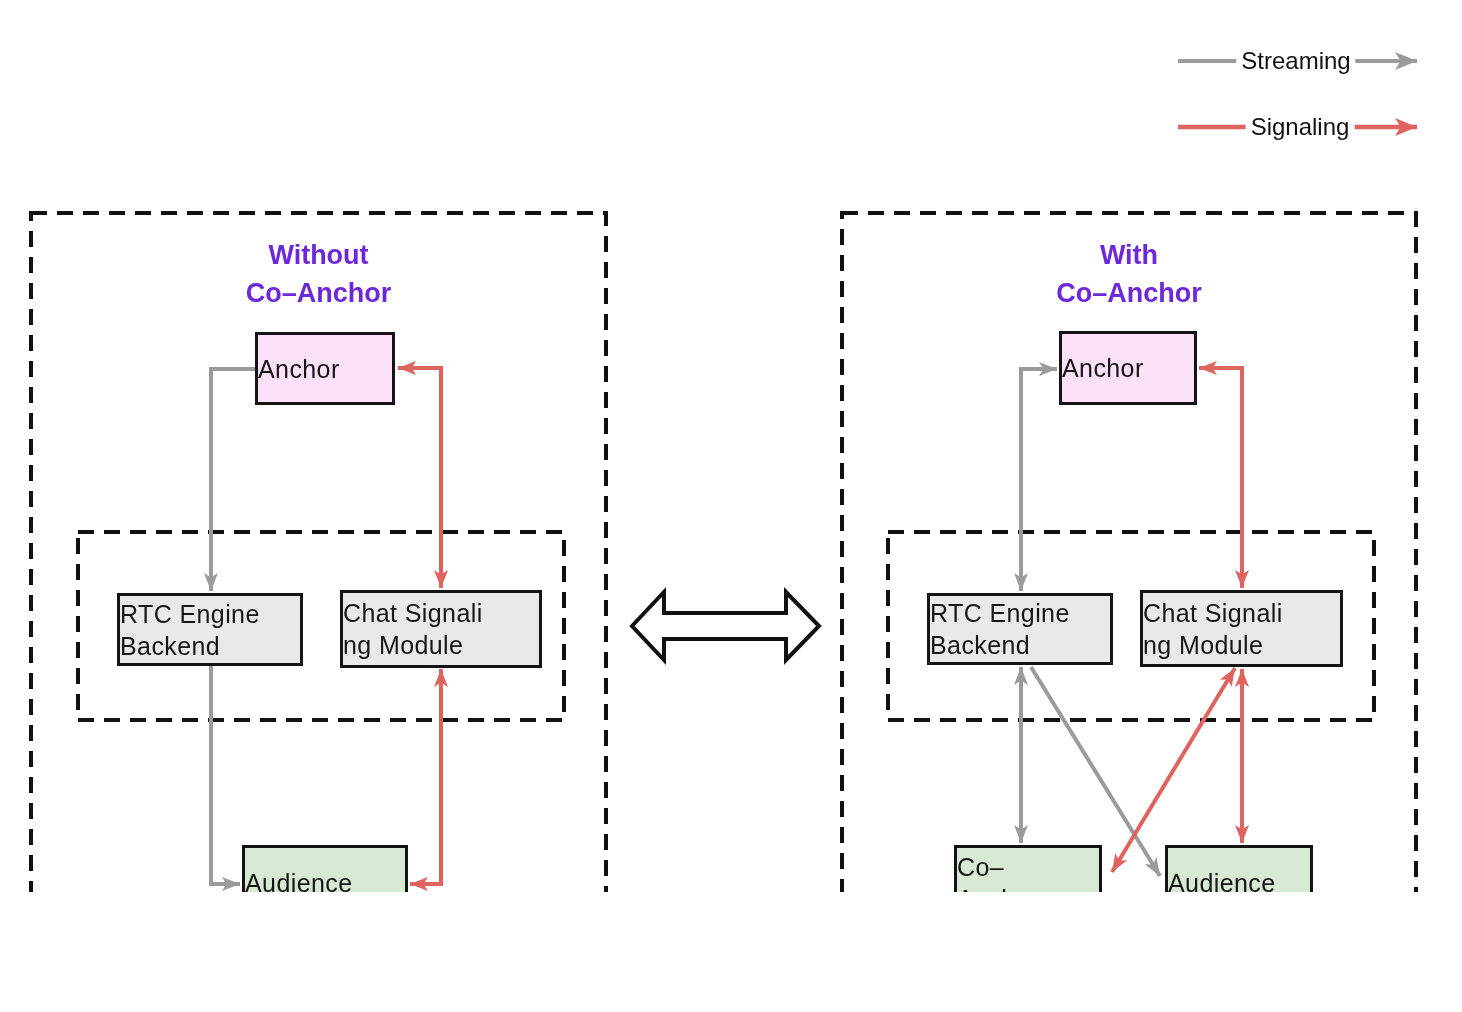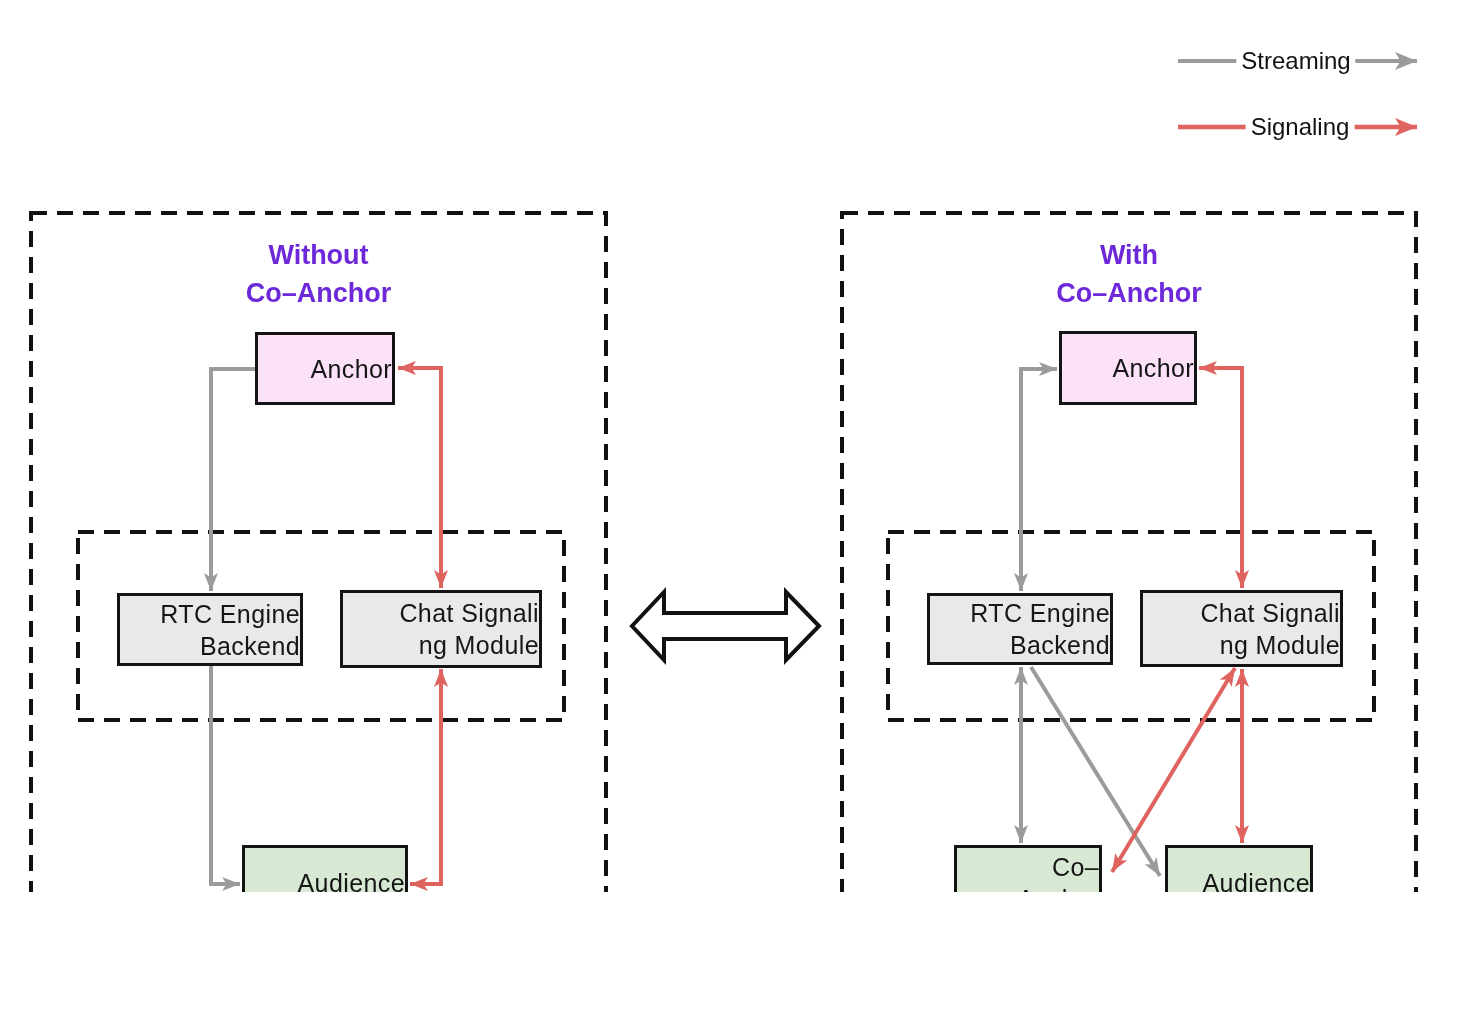--- a/index.html
+++ b/index.html
@@ -7,21 +7,21 @@
     position:relative;
     width:1462px;height:892px;
     background:#ffffff;
     font-family:"Liberation Sans","DejaVu Sans",sans-serif;
     overflow:hidden;
   }
   .overlay{position:absolute;left:0;top:0;width:1462px;height:1012px;z-index:1;}
   .node{
     position:absolute;box-sizing:border-box;z-index:2;
     border:3.5px solid #141414;
-    display:flex;flex-direction:column;align-items:flex-end;justify-content:center;
+    display:flex;flex-direction:column;align-items:flex-start;justify-content:center;
     font-size:25px;line-height:32px;letter-spacing:.4px;color:#161616;text-align:center;
   }
   .node-pink{background:#fbe2f8;}
   .node-gray{background:#e9e9e9;}
   .node-green{background:#d8e9d3;}
   .panel-title{
     position:absolute;z-index:2;text-align:center;
     font-weight:700;font-size:27px;line-height:38px;color:#6d28d9;
   }
   .legend-label{

